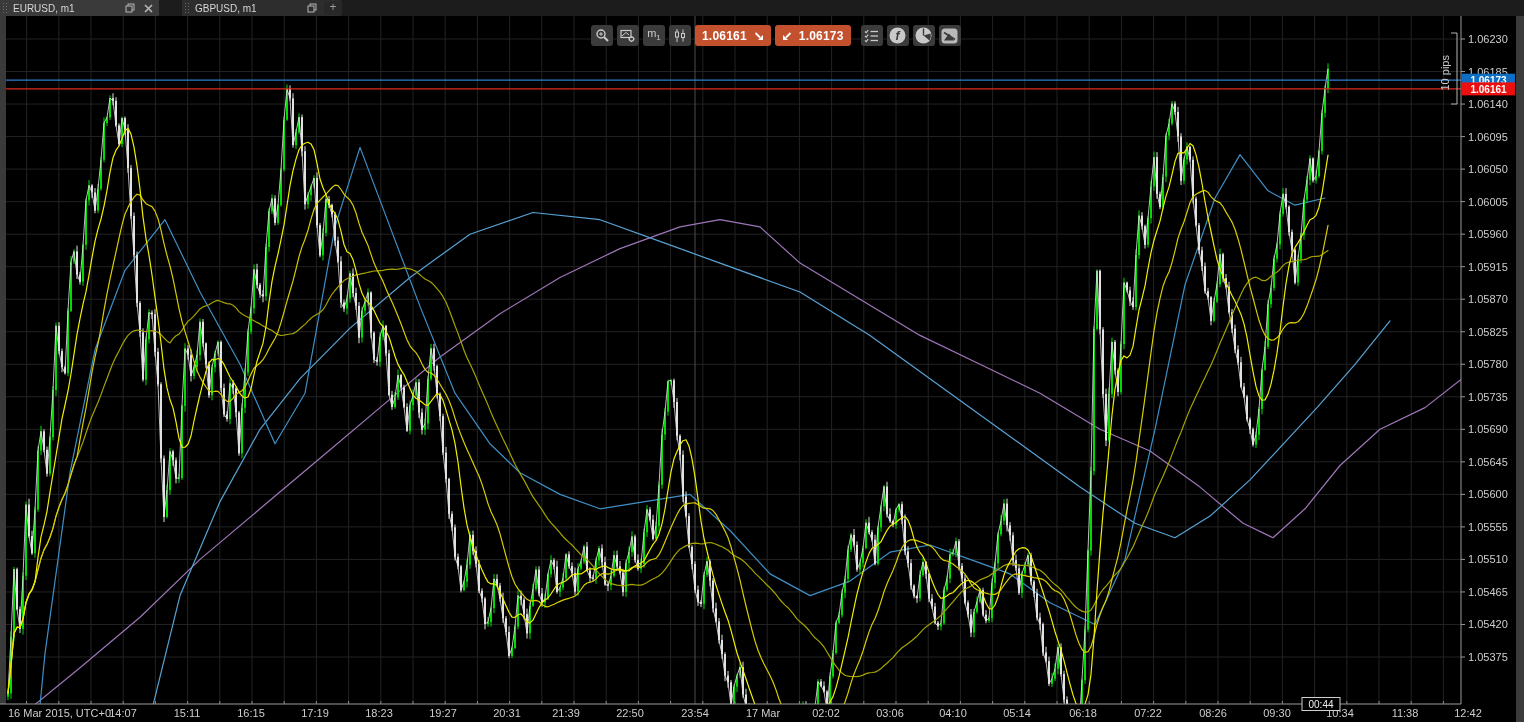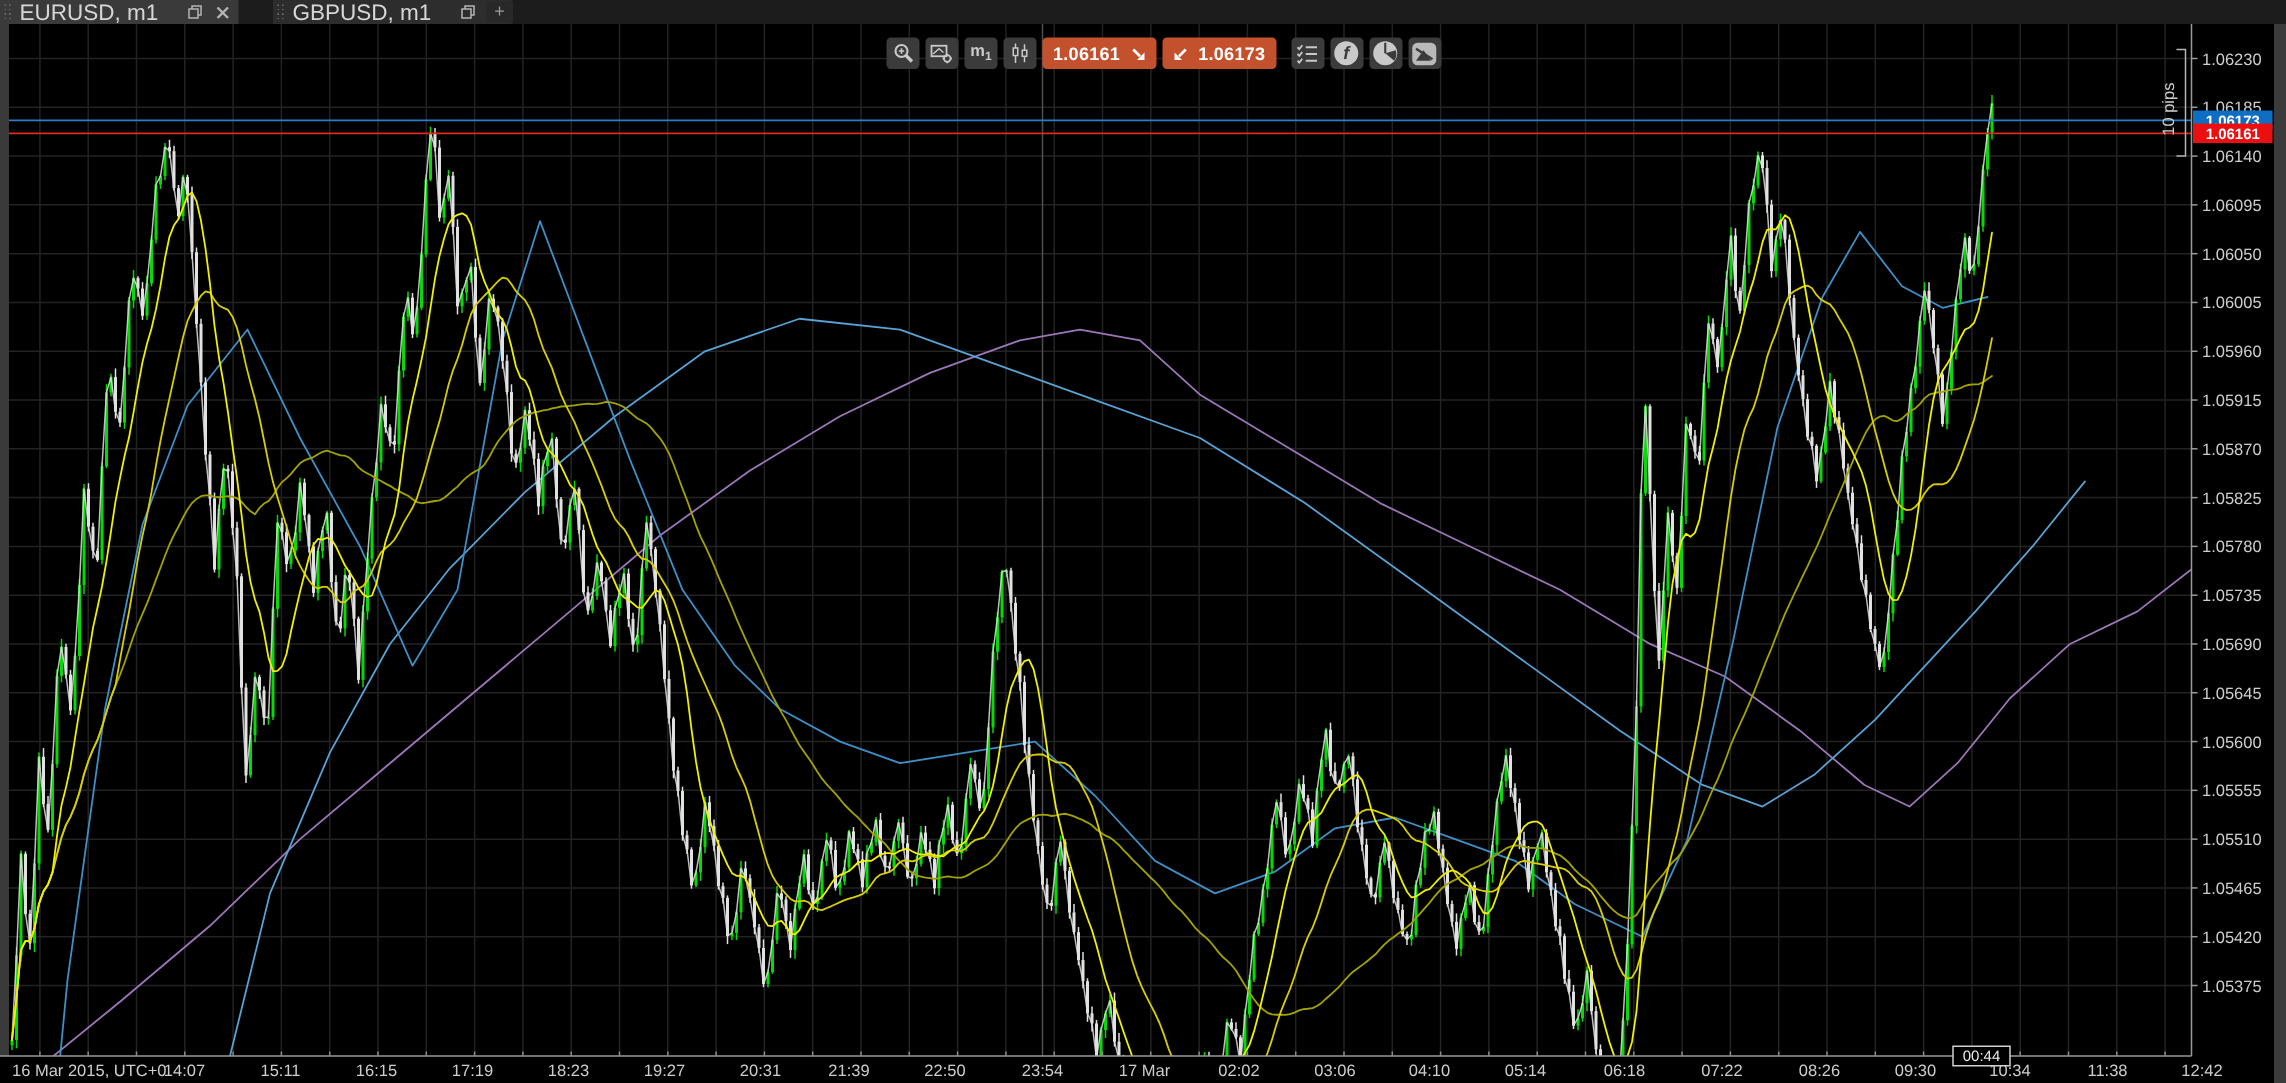--- a/index.html
+++ b/index.html
@@ -1,21 +1,21 @@
 <!DOCTYPE html>
 <html><head>
 <meta charset="utf-8">
 <style>
   html,body{margin:0;padding:0;background:#000;width:1524px;height:722px;overflow:hidden;
     font-family:"Liberation Sans","DejaVu Sans",sans-serif;-webkit-font-smoothing:antialiased;}
   #stage{position:relative;width:1524px;height:722px;background:#000;}
   
   #tabbar{position:absolute;left:0;top:0;width:1524px;height:16px;background:#1c1c1c;z-index:30;}
   .tab{position:absolute;top:0;height:16px;display:flex;align-items:center;color:#d6d6d6;
-    font-size:15px;cursor:default;}
+    font-size:10px;cursor:default;}
   .tab .grip{width:5px;height:10px;margin:0 5px 0 3px;
     background-image:repeating-linear-gradient(to bottom,#6b6b6b 0 1px,transparent 1px 3px),
                      repeating-linear-gradient(to bottom,#6b6b6b 0 1px,transparent 1px 3px);
     background-size:1px 10px;background-position:0 0,3px 0;background-repeat:repeat-y;}
   .tab .tlabel{flex:1;white-space:nowrap;overflow:hidden;}
   .tab .ticon{width:14px;height:12px;margin-right:4px;display:flex;align-items:center;justify-content:center;color:#b5b5b5;}
   .tab .ticon svg{display:block;}
   #tab1{left:0;width:159px;background:#3a3a3a;}
   #tab2{left:162px;width:159px;background:#2d2d2d;margin-left:20px;}
   #tabplus{position:absolute;left:324px;top:1px;width:18px;height:14px;background:#282828;color:#9a9a9a;
@@ -25,21 +25,21 @@
   #rightstrip{position:absolute;left:1516px;top:0;width:8px;height:722px;background:#3b3b3b;z-index:5;}
   
   #toolbar{position:absolute;left:591px;top:25px;height:21px;display:flex;align-items:center;z-index:40;}
   .tbtn{height:21px;min-width:22px;background:#3b3b3b;border-radius:3px;margin-right:4px;
     display:flex;align-items:center;justify-content:center;color:#c9c9c9;}
   .tbtn svg{display:block;}
   .pricebtn{height:21px;background:#c4512d;border-radius:3px;color:#fff;font-size:12px;font-weight:bold;
     display:flex;align-items:center;padding:0 7px;margin-right:4px;letter-spacing:.2px;}
   .pricebtn .parrow{display:flex;align-items:center;}
   .gap8{width:6px;}
-  .mtext{font-size:11px;color:#c9c9c9;font-weight:bold;line-height:1;}
+  .mtext{font-size:11px;color:#c9c9c9;font-weight:normal;line-height:1;}
   .mtext sub{font-size:8px;}
   svg text{font-family:"Liberation Sans","DejaVu Sans",sans-serif;}
 </style>
 </head>
 <body>
 
 <div id="stage">
 
   <svg id="chart-svg" width="1524" height="722" style="position:absolute;left:0;top:0;z-index:10;">
       <defs>

